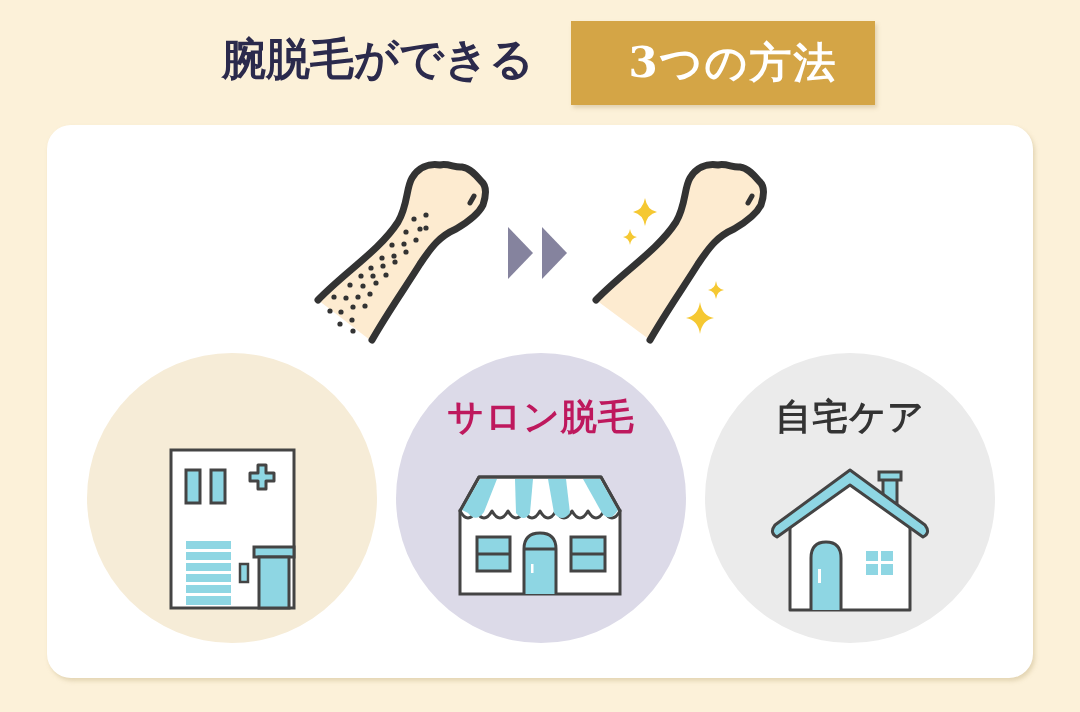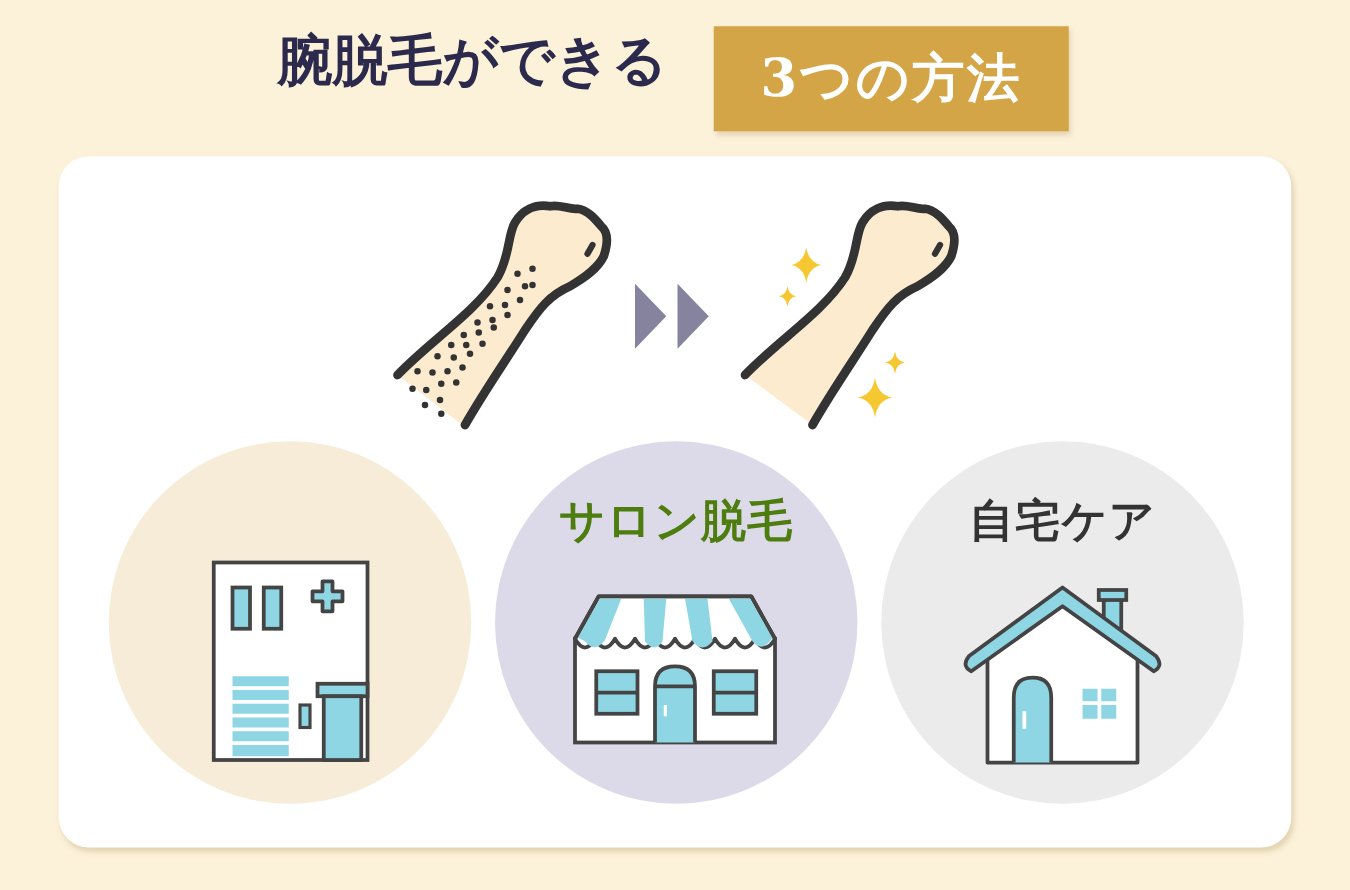--- a/index.html
+++ b/index.html
@@ -3,30 +3,30 @@
 <meta charset="utf-8">
 <style>
   html, body { margin: 0; padding: 0; }
   body {
     width: 1080px; height: 712px; overflow: hidden;
     background: #fcf1d9;
     position: relative;
     font-family: "DejaVu Serif", "Liberation Serif", serif;
   }
   .title-left {
-    position: absolute; left: 222px; top: 16px;
+    position: absolute; left: 222px; top: 29px;
     font-size: 44px; font-weight: bold; color: #2b2a4c;
     letter-spacing: 0px; line-height: 66px;
-    font-family: Liberation Sans, sans-serif;
+    font-family: Liberation Mono, monospace;
   }
   .title-box {
     position: absolute; left: 571px; top: 21px; width: 284px; height: 84px;
     background: #d4a546;
     box-shadow: 2px 3px 4px rgba(150,120,60,0.25);
-    display: flex; align-items: center; justify-content: center;
+    display: flex; align-items: center; justify-content: center; padding-left: 20px;
   }
   .title-box span {
     color: #ffffff; font-size: 42px; font-weight: bold;
     font-family: "DejaVu Serif", "Liberation Serif", serif;
     letter-spacing: 2px;
   }
   .card {
     position: absolute; left: 47px; top: 125px; width: 986px; height: 553px;
     background: #ffffff; border-radius: 24px;
     box-shadow: 2px 3px 4px rgba(180,160,110,0.35);
@@ -38,21 +38,21 @@
   }
   .circle .label {
     position: absolute; left: 0; right: 0; top: 40px; text-align: center;
     font-family: "DejaVu Sans", "Liberation Sans", sans-serif;
     font-weight: bold; font-size: 36px; letter-spacing: 1px;
   }
   .circle svg { position: absolute; left: 0; top: 0; }
   .c1 { left: 87px; background: #f6ecd7; }
   .c1 .label { color: #d4a546; }
   .c2 { left: 396px; background: #dcdae8; }
-  .c2 .label { color: #4d7c0f; }
+  .c2 .label { color: #be185d; }
   .c3 { left: 705px; background: #ebebeb; }
   .c3 .label { color: #333333; }
 </style>
 </head>
 <body>
 
 <div class="title-left">腕脱毛ができる</div>
 <div class="title-box">
   <span>3つの方法</span>
 </div>

